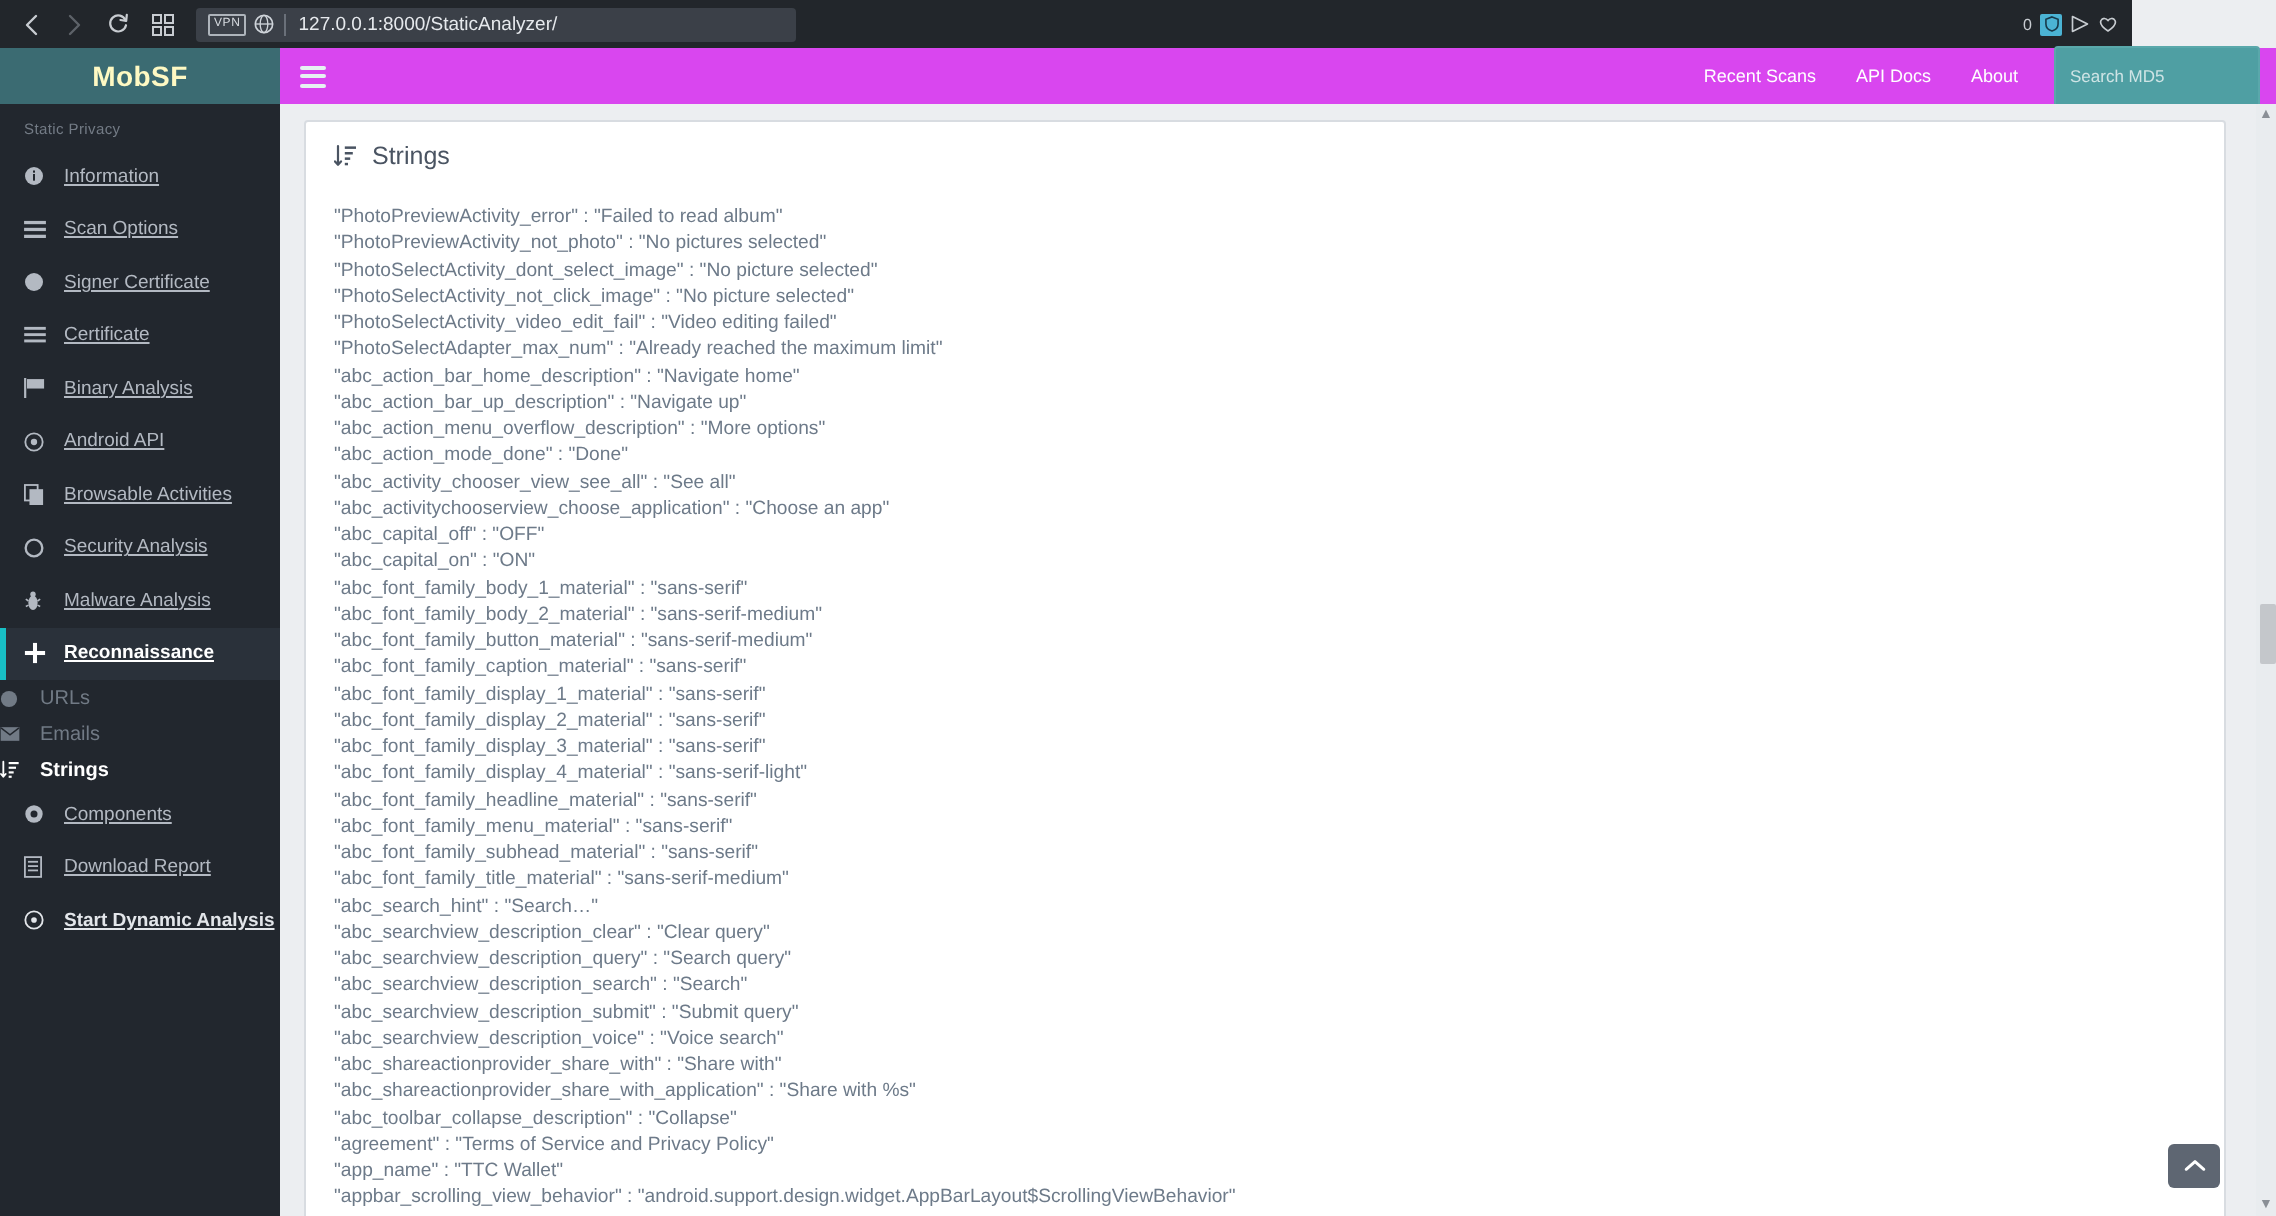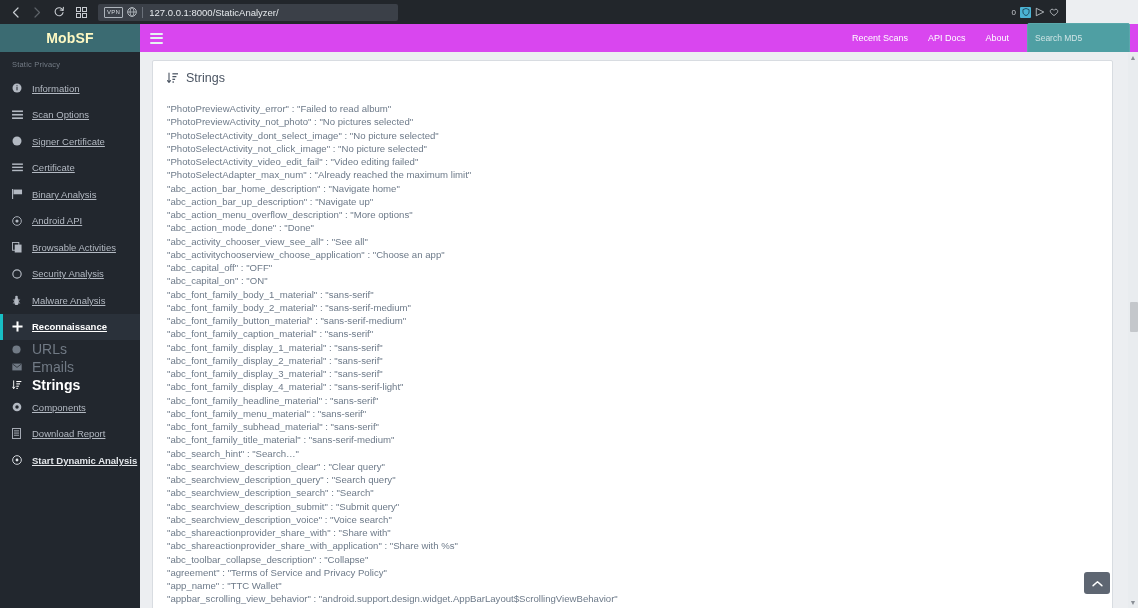--- a/index.html
+++ b/index.html
@@ -116,23 +116,22 @@
     font-weight: bold;
   }
   .nav-item.active::before {
     content: ""; position: absolute; left: 0; top: 0;
     width: 2.5px; height: 100%; background: #18bfc5;
   }
   .nav-item.active .ico { color: #ffffff; }
   .nav-sub {
     display: flex; align-items: center;
     height: 18px;
-    padding-left: 12px;
     color: #717a85;
-    font-size: 14px;
+    font-size: 10px;
     text-align: center;
   }
   .nav-sub .ico {
     width: 14px; margin-right: 6px;
     display:flex; align-items:center;
     font-size: 9px;
   }
   .nav-sub.current { color: #ffffff; font-weight: bold; }
   .nav-sub.current .ico { color: #ffffff; }
   .nav-item.bold { font-weight: bold; color: #e3e6ea; }

